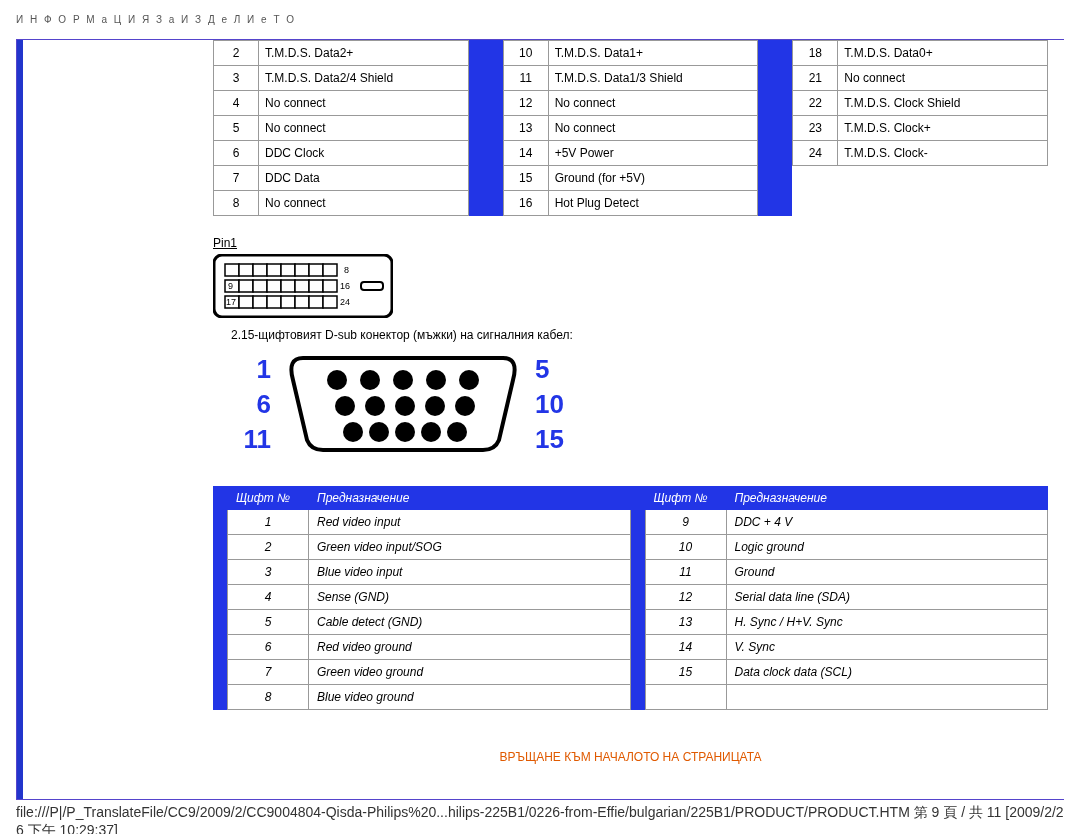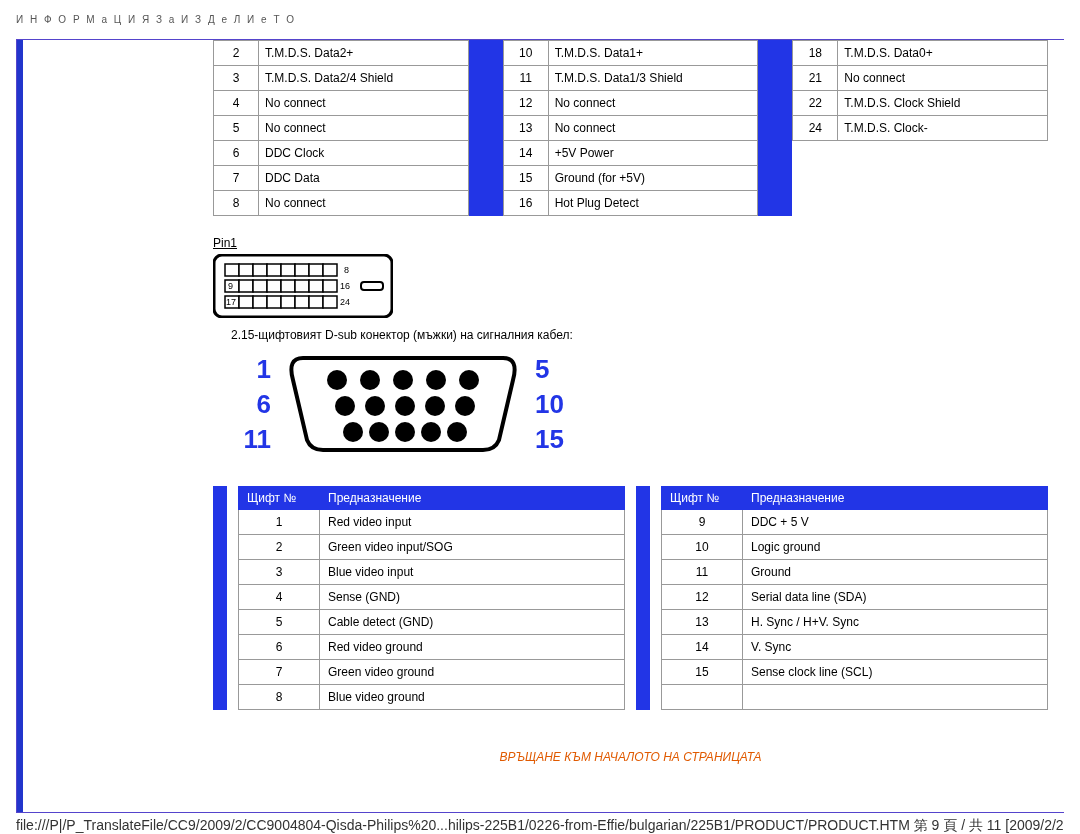--- a/index.html
+++ b/index.html
@@ -97,23 +97,24 @@
   .vga-num.right {
     text-align: left;
   }
   svg.vga {
     display: block;
   }
 
   
   .vga-tables {
     display: flex;
-    gap: 11px;
+    gap: 0;
     align-items: flex-start;
     margin-bottom: 40px;
+    font-style: italic;
   }
   table.pins {
     border-collapse: collapse;
     font-size: 12px;
     flex: 1;
   }
   table.pins th {
     background: #2235e6;
     color: #fff;
     text-align: left;
@@ -133,22 +134,21 @@
   .bluecol2 {
     width: 14px;
     background: #2235e6;
     align-self: stretch;
   }
 
   .back-link {
     text-align: center;
     font-size: 12px;
     color: #e05a00;
-    margin: 28px 0;
-    font-style: italic;
+    margin: 15px 0;
   }
   .footer-src {
     font-size: 14px;
     color: #333;
     padding: 4px 16px;
     word-break: break-all;
   }
 </style>
 </head>
 <body>
@@ -233,20 +233,24 @@
                 <td class="num">18</td>
                 <td>T.M.D.S. Data0+</td>
               </tr>
             <tr>
                 <td class="num">21</td>
                 <td>No connect</td>
               </tr>
             <tr>
                 <td class="num">22</td>
                 <td>T.M.D.S. Clock Shield</td>
+              </tr>
+            <tr>
+                <td class="num">23</td>
+                <td>T.M.D.S. Clock+</td>
               </tr>
             <tr>
                 <td class="num">24</td>
                 <td>T.M.D.S. Clock-</td>
               </tr>
           </tbody>
         </table>
       </div>
 
       <div>
@@ -382,21 +386,21 @@
         <table class="pins">
           <thead>
             <tr>
               <th style="width:64px">Щифт №</th>
               <th>Предназначение</th>
             </tr>
           </thead>
           <tbody>
             <tr>
                 <td class="num">9</td>
-                <td>DDC + 5 V</td>
+                <td>DDC + 4 V</td>
               </tr>
             <tr>
                 <td class="num">10</td>
                 <td>Logic ground</td>
               </tr>
             <tr>
                 <td class="num">11</td>
                 <td>Ground</td>
               </tr>
             <tr>
@@ -406,21 +410,21 @@
             <tr>
                 <td class="num">13</td>
                 <td>H. Sync / H+V. Sync</td>
               </tr>
             <tr>
                 <td class="num">14</td>
                 <td>V. Sync</td>
               </tr>
             <tr>
                 <td class="num">15</td>
-                <td>Sense clock line (SCL)</td>
+                <td>Data clock data (SCL)</td>
               </tr>
             <tr>
                 <td></td>
                 <td></td>
               </tr>
           </tbody>
         </table>
       </div>
 
       <div class="back-link">ВРЪЩАНЕ КЪМ НАЧАЛОТО НА СТРАНИЦАТА</div>

